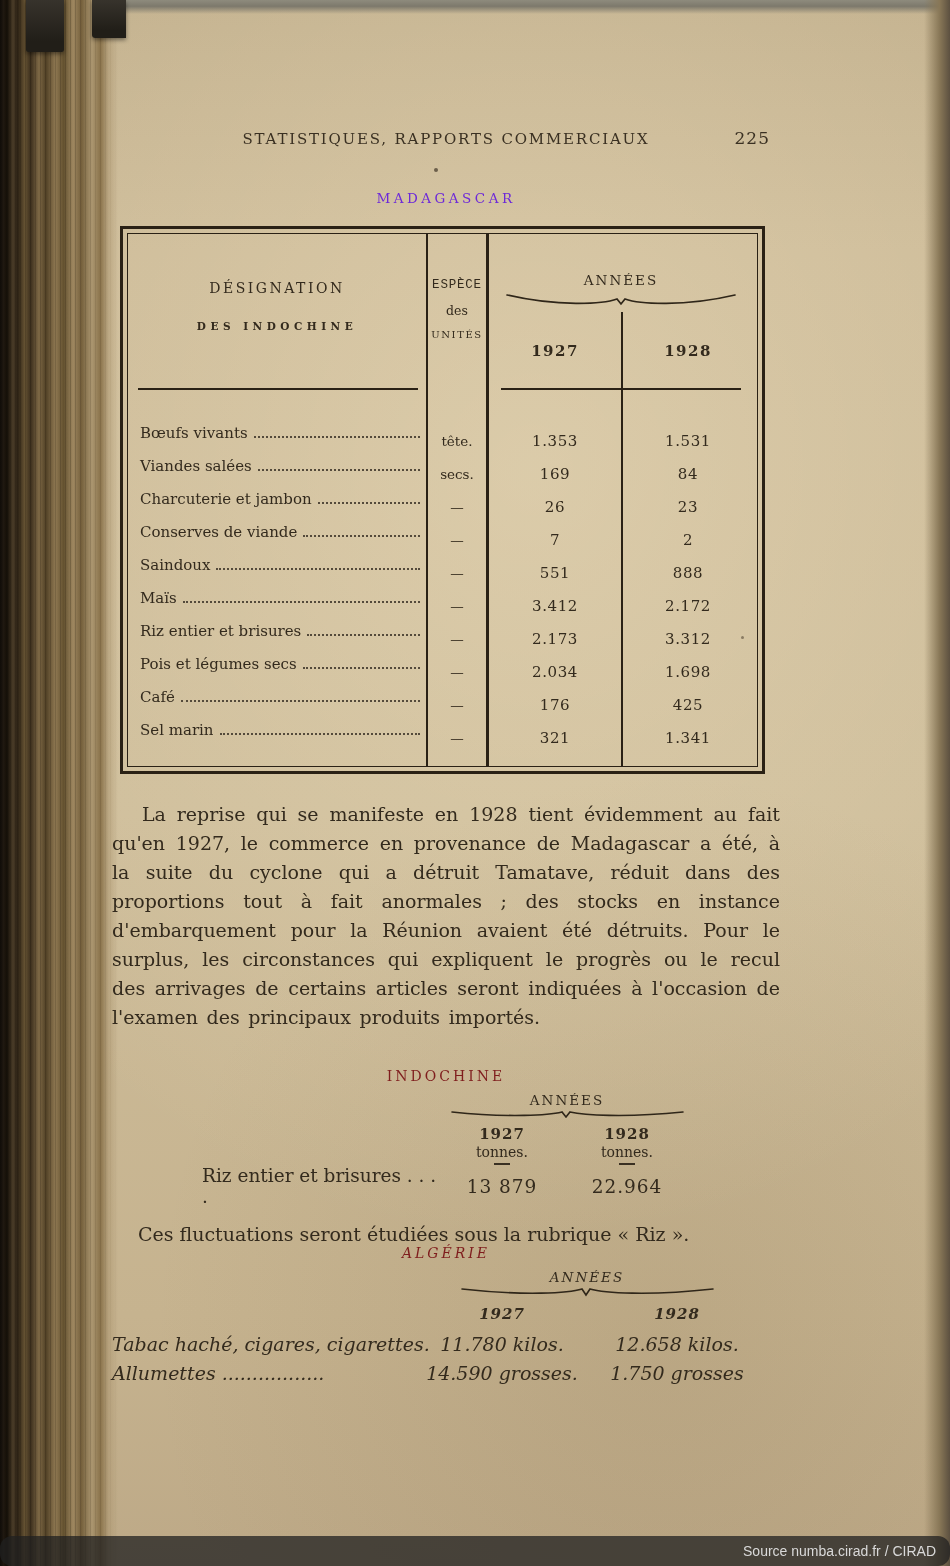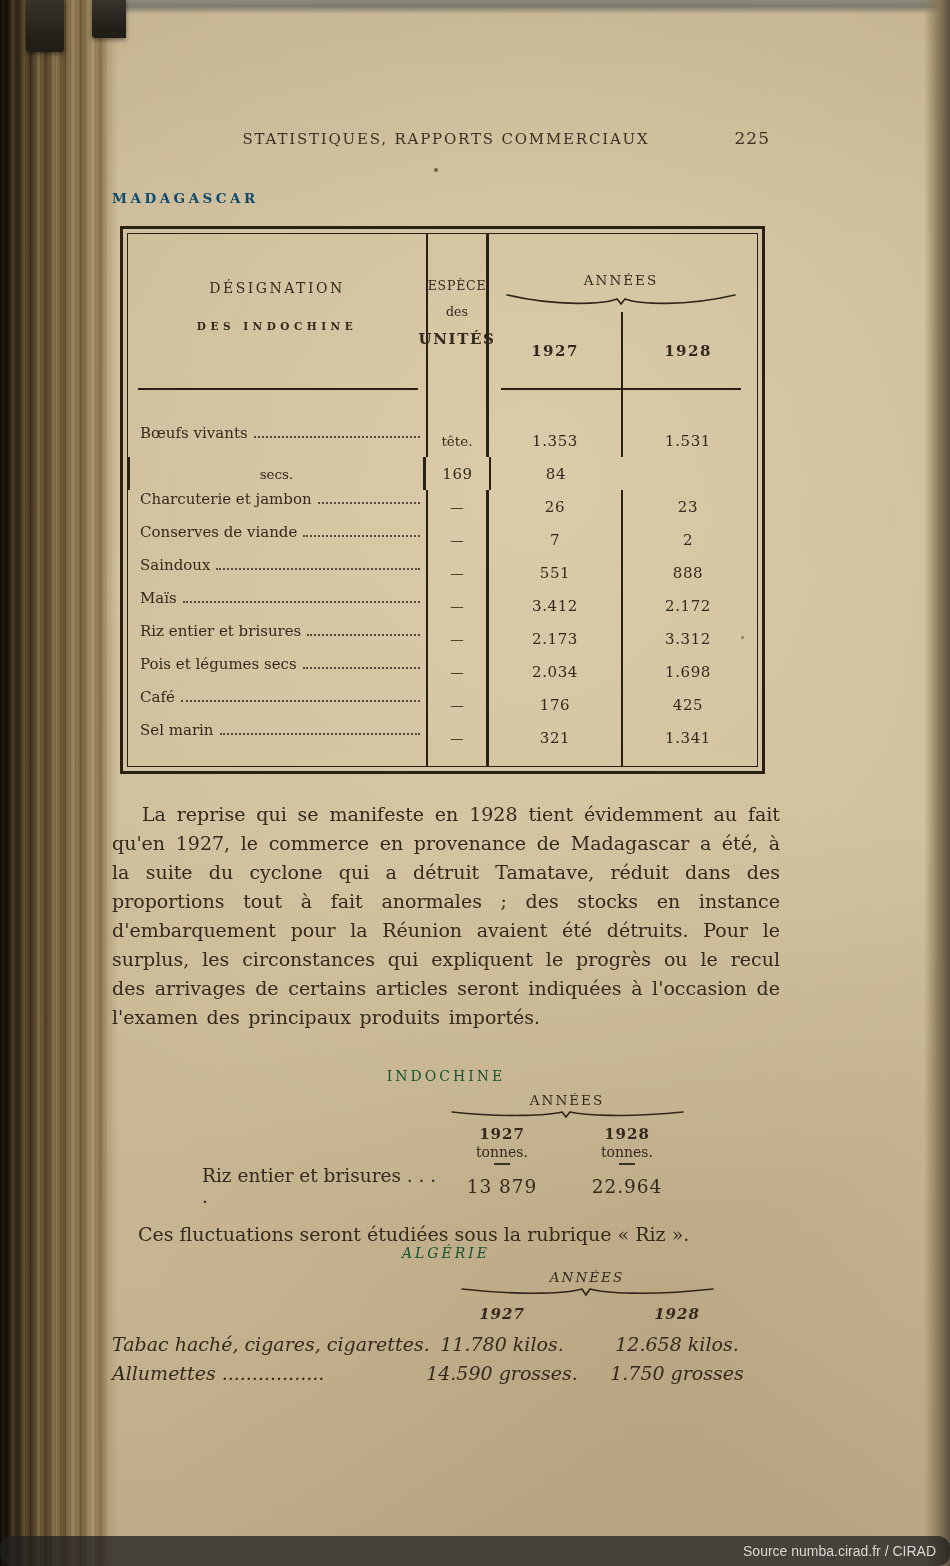--- a/index.html
+++ b/index.html
@@ -49,36 +49,36 @@
   .speck{position:absolute;border-radius:50%;background:#4a3e2d;z-index:5;}
   .speck.s1{left:434px;top:168px;width:4px;height:4px;opacity:.75;}
   .speck.s2{left:741px;top:636px;width:3px;height:3px;opacity:.55;}
 
   .content{position:absolute;left:112px;top:0;width:668px;z-index:6;}
 
   
   .running{position:relative;margin-top:130px;text-align:center;font-size:15px;letter-spacing:1.8px;color:#3a3022;}
   .pagenum{position:absolute;right:10px;top:-2px;font-size:17px;letter-spacing:1px;}
 
-  .madatitle{margin-top:42px;text-align:left;font-size:13.5px;letter-spacing:3.5px;color:#0c4a6e;font-weight:bold;}
+  .madatitle{margin-top:42px;text-align:center;font-size:13.5px;letter-spacing:3.5px;color:#6d28d9;}
 
   
   .mtable{width:645px;margin:20px 0 0 8px;border:3.5px solid #2a2115;padding:4px;box-sizing:border-box;}
   .mtable-inner{border:1.6px solid #2a2115;display:flex;flex-direction:column;}
   .thead{display:grid;grid-template-columns:298px 63px 264px;height:156px;}
   .th{box-sizing:border-box;}
   .th-designation{position:relative;text-align:center;padding-top:46px;}
   .desig-1{font-size:14px;letter-spacing:2.5px;}
   .desig-2{margin-top:24px;font-size:10.5px;letter-spacing:4.5px;font-weight:700;}
   .rule{position:absolute;bottom:0;border-bottom:2px solid #2a2115;}
   .rule-desig{left:10px;right:8px;}
   .th-espece{position:relative;border-left:2px solid #2a2115;border-right:3.5px solid #2a2115;display:flex;flex-direction:column;align-items:center;padding-top:44px;gap:11px;}
-  .espece-1{font-size:12.5px;letter-spacing:0.8px;}
+  .espece-1{font-size:12.5px;letter-spacing:0.8px;font-family:Liberation Mono, monospace;}
   .espece-2{font-size:12.5px;}
-  .espece-3{font-size:15px;letter-spacing:1.6px;font-weight:700;}
+  .espece-3{font-size:10px;letter-spacing:1.6px;font-weight:400;}
   .th-annees{position:relative;display:flex;flex-direction:column;align-items:center;padding-top:38px;}
   .annees-label{font-size:13.5px;letter-spacing:2px;}
   .brace{margin-top:3px;}
   .years-row{display:grid;grid-template-columns:132px 132px;width:264px;flex:1;margin-top:4px;}
   .year{display:flex;align-items:center;justify-content:center;font-weight:700;font-size:15px;letter-spacing:1.5px;}
   .y1928{border-left:2px solid #2a2115;box-sizing:border-box;}
   .rule-years{left:12px;right:12px;}
 
   .trow{display:grid;grid-template-columns:298px 63px 132px 132px;height:33px;}
   .trow-spacer{height:34px;}
@@ -87,21 +87,21 @@
   .td-label{display:flex;align-items:baseline;padding:0 6px 0 12px;font-size:15px;white-space:nowrap;overflow:hidden;}
   .leader{flex:1;border-bottom:2px dotted #544a3b;min-width:12px;margin-left:6px;}
   .td-unit{border-left:2px solid #2a2115;border-right:3.5px solid #2a2115;display:flex;align-items:center;justify-content:center;font-size:13.5px;}
   .td-val{display:flex;align-items:center;justify-content:center;font-size:15px;letter-spacing:0.6px;}
   .td-val-r{border-left:2px solid #2a2115;}
 
   
   .para{margin-top:26px;width:668px;font-size:19px;line-height:29px;text-align:justify;text-indent:30px;word-spacing:2.5px;color:#332a1d;}
 
   
-  .sec-title{text-align:center;font-size:14px;letter-spacing:3px;color:#14532d;}
+  .sec-title{text-align:center;font-size:14px;letter-spacing:3px;color:#7f1d1d;}
   .indochine{margin-top:36px;}
   .mini-grid{display:grid;grid-template-columns:330px 120px 130px;margin-top:8px;}
   .mini-annees-wrap{grid-column:2 / 4;display:flex;flex-direction:column;align-items:center;}
   .mini-annees{font-size:13.5px;letter-spacing:2px;}
   .mini-year-cell{display:flex;flex-direction:column;align-items:center;padding-top:6px;}
   .mini-year{font-weight:700;font-size:15px;letter-spacing:1px;}
   .mini-unit{font-size:14px;margin-top:1px;}
   .tiny-dash{width:16px;height:2px;background:#3a3022;margin-top:3px;}
   .mini-label{padding-left:90px;font-size:18.5px;display:flex;align-items:center;}
   .mini-val{display:flex;align-items:center;justify-content:center;font-size:18.5px;letter-spacing:1px;}
@@ -185,20 +185,24 @@
               <div class="td td-label">
                 <span>Bœufs vivants</span>
                 <span class="leader"></span>
               </div>
               <div class="td td-unit">tête.</div>
               <div class="td td-val">1.353</div>
               <div class="td td-val td-val-r">1.531</div>
             </div>
 
             <div class="trow">
+              <div class="td td-label">
+                <span>Viandes salées</span>
+                <span class="leader"></span>
+              </div>
               <div class="td td-unit">secs.</div>
               <div class="td td-val">169</div>
               <div class="td td-val td-val-r">84</div>
             </div>
 
             <div class="trow">
               <div class="td td-label">
                 <span>Charcuterie et jambon</span>
                 <span class="leader"></span>
               </div>

